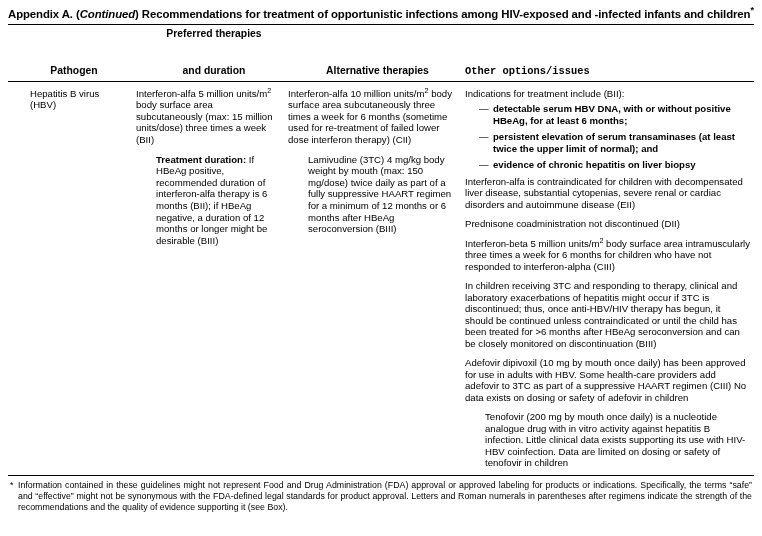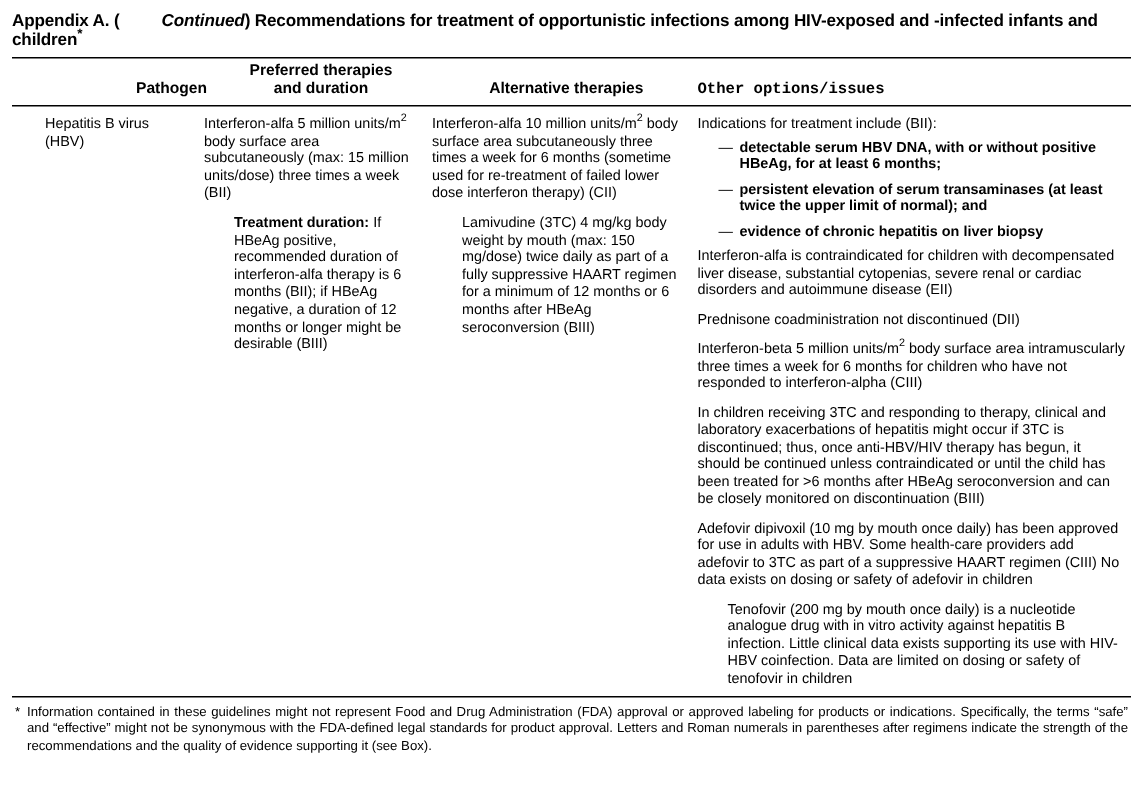--- a/index.html
+++ b/index.html
@@ -23,21 +23,21 @@
   }
 
   
   .title {
     font-size: 11.4px;
     font-weight: bold;
     line-height: 13.4px;
     letter-spacing: -0.1px;
     margin: 2px 0 3px 0;
   }
-  .title .ital { font-style: italic; margin-left: 28px; }
+  .title .ital { font-style: italic; }
   .title .star {
     font-size: 9px;
     vertical-align: super;
     line-height: 0;
   }
 
   
   .rule-top {
     border-top: 1.4px solid #000;
     margin: 0 0 0 0;
@@ -53,26 +53,26 @@
 
   
   .headrow {
     display: flex;
     align-items: flex-end;
     font-size: 10.4px;
     font-weight: bold;
     line-height: 12.6px;
     padding: 3px 0 3px 0;
   }
-  .h-col1 { width: 128px; flex: 0 0 128px; text-align: right; padding-left: 2px;}
+  .h-col1 { width: 128px; flex: 0 0 128px; text-align: center; padding-left: 2px;}
   .h-col2 { width: 152px; flex: 0 0 152px; text-align: center; }
   .h-col3 { width: 175px; flex: 0 0 175px; text-align: center; }
   .h-col4 { flex: 1 1 auto; text-align: left; font-family: Liberation Mono, monospace; }
   .h-col2 .l1 { display: block; }
-  .h-col2 .l2 { display: block; }
+  .h-col2 .l2 { display: block; margin-top: 24px; }
 
   
   .bodyrow {
     display: flex;
     align-items: flex-start;
     padding-top: 6px;
   }
   .c1 { width: 128px; flex: 0 0 128px; padding-left: 2px; box-sizing: border-box; }
   .c2 { width: 152px; flex: 0 0 152px; box-sizing: border-box; padding-right: 8px; }
   .c3 { width: 175px; flex: 0 0 175px; box-sizing: border-box; padding-right: 10px; }

